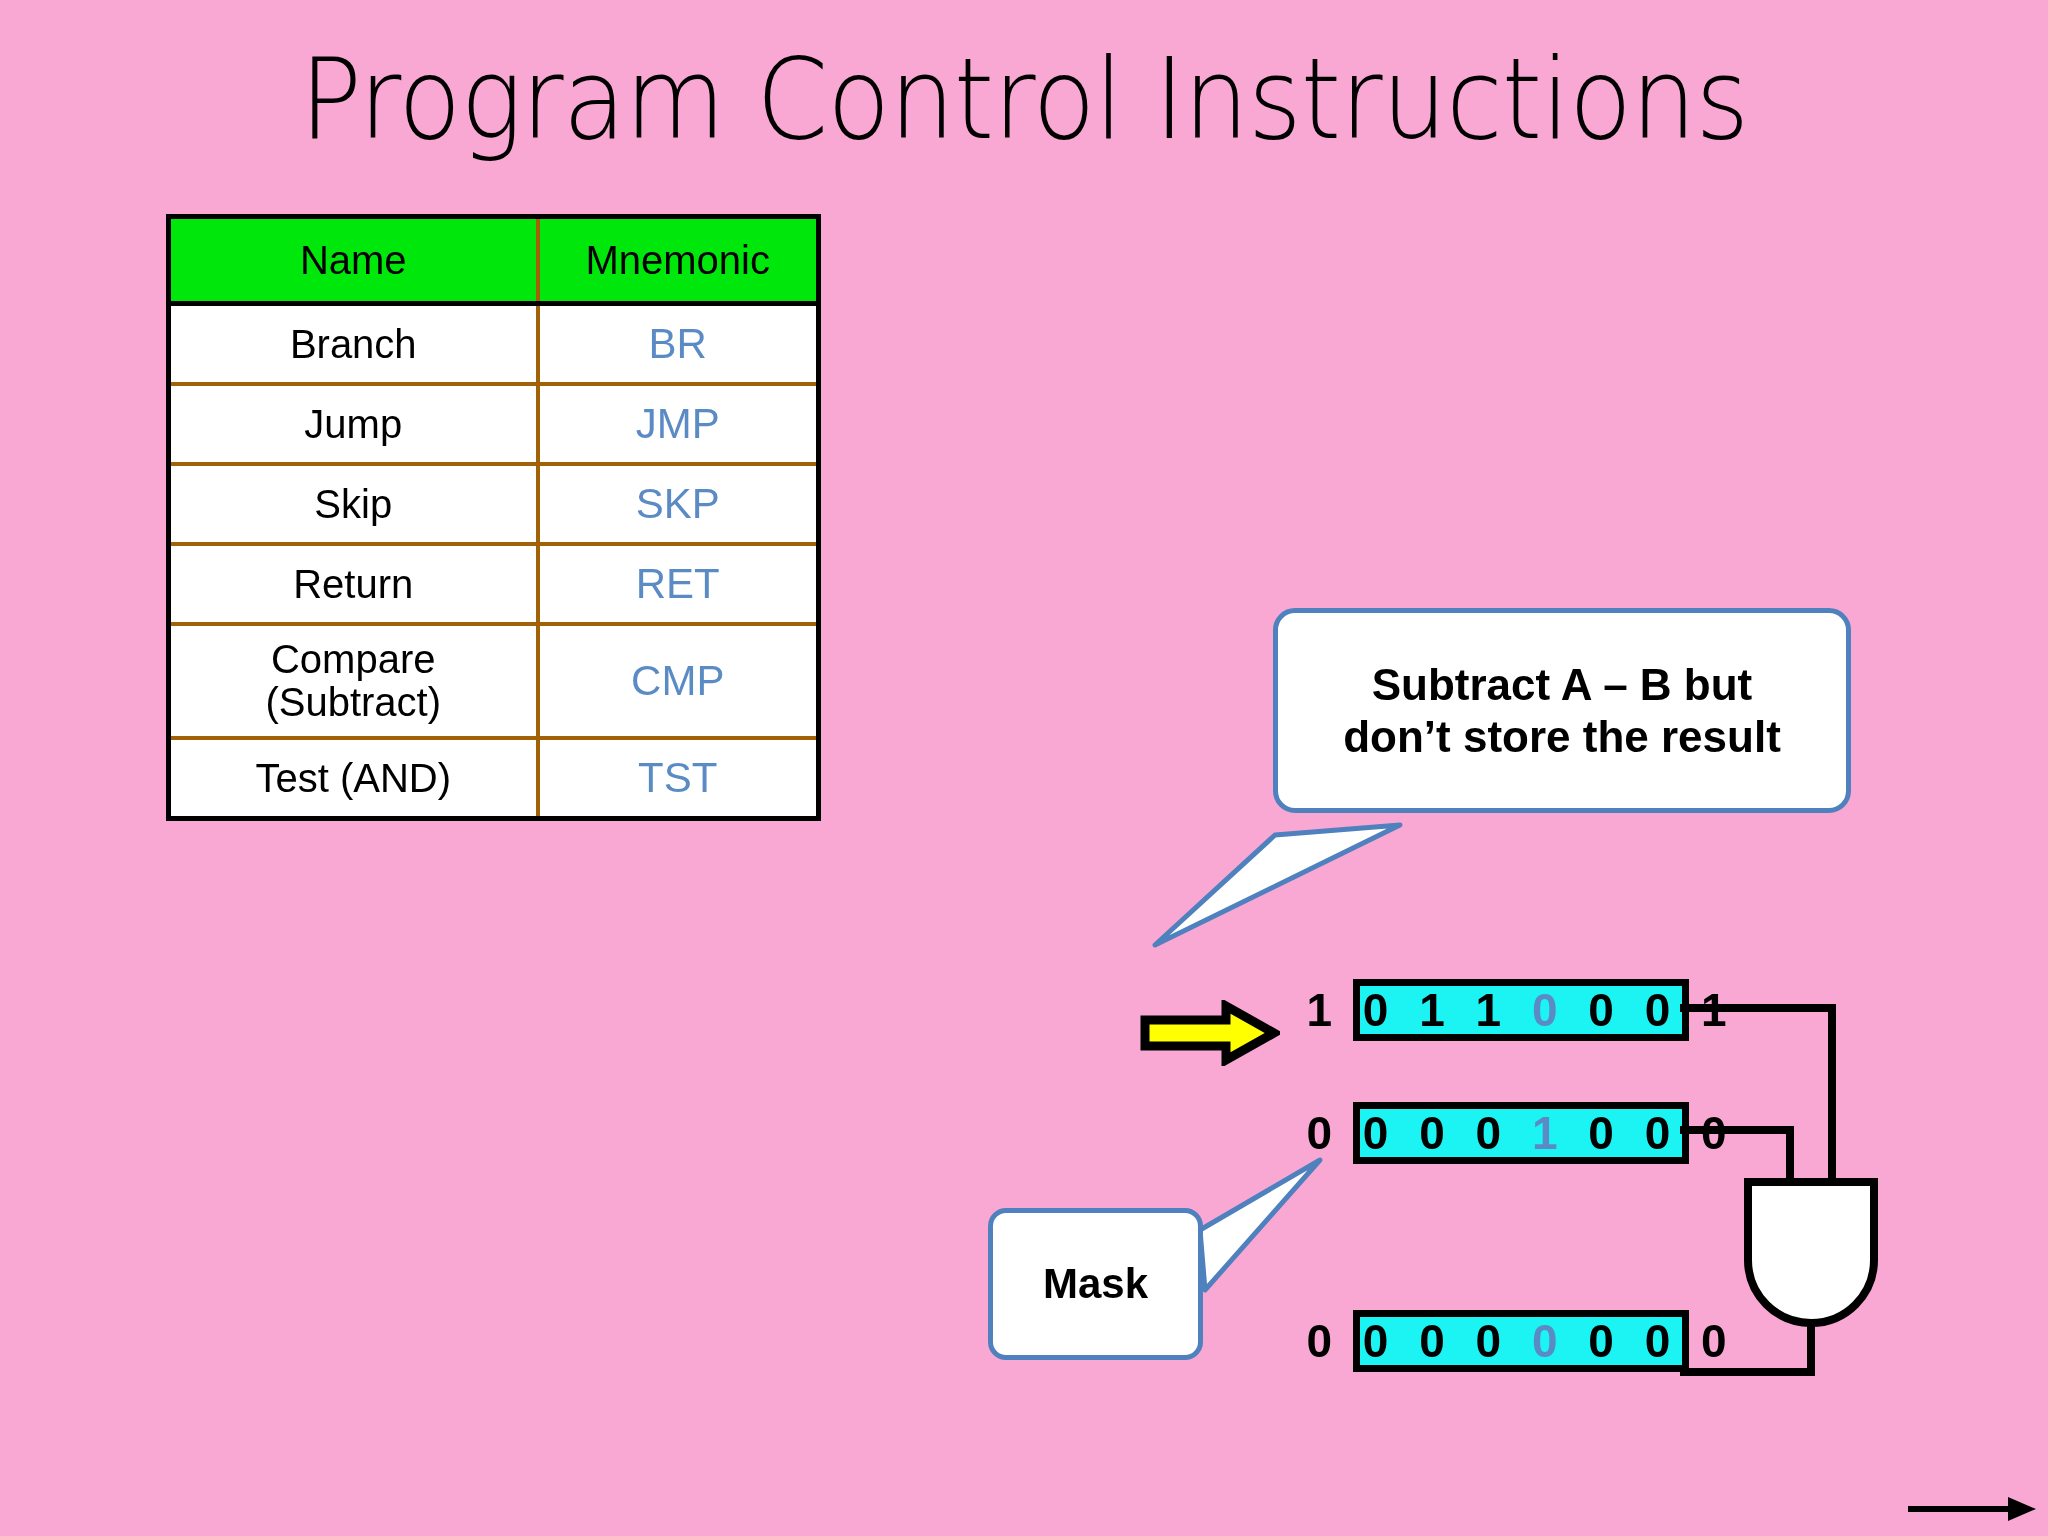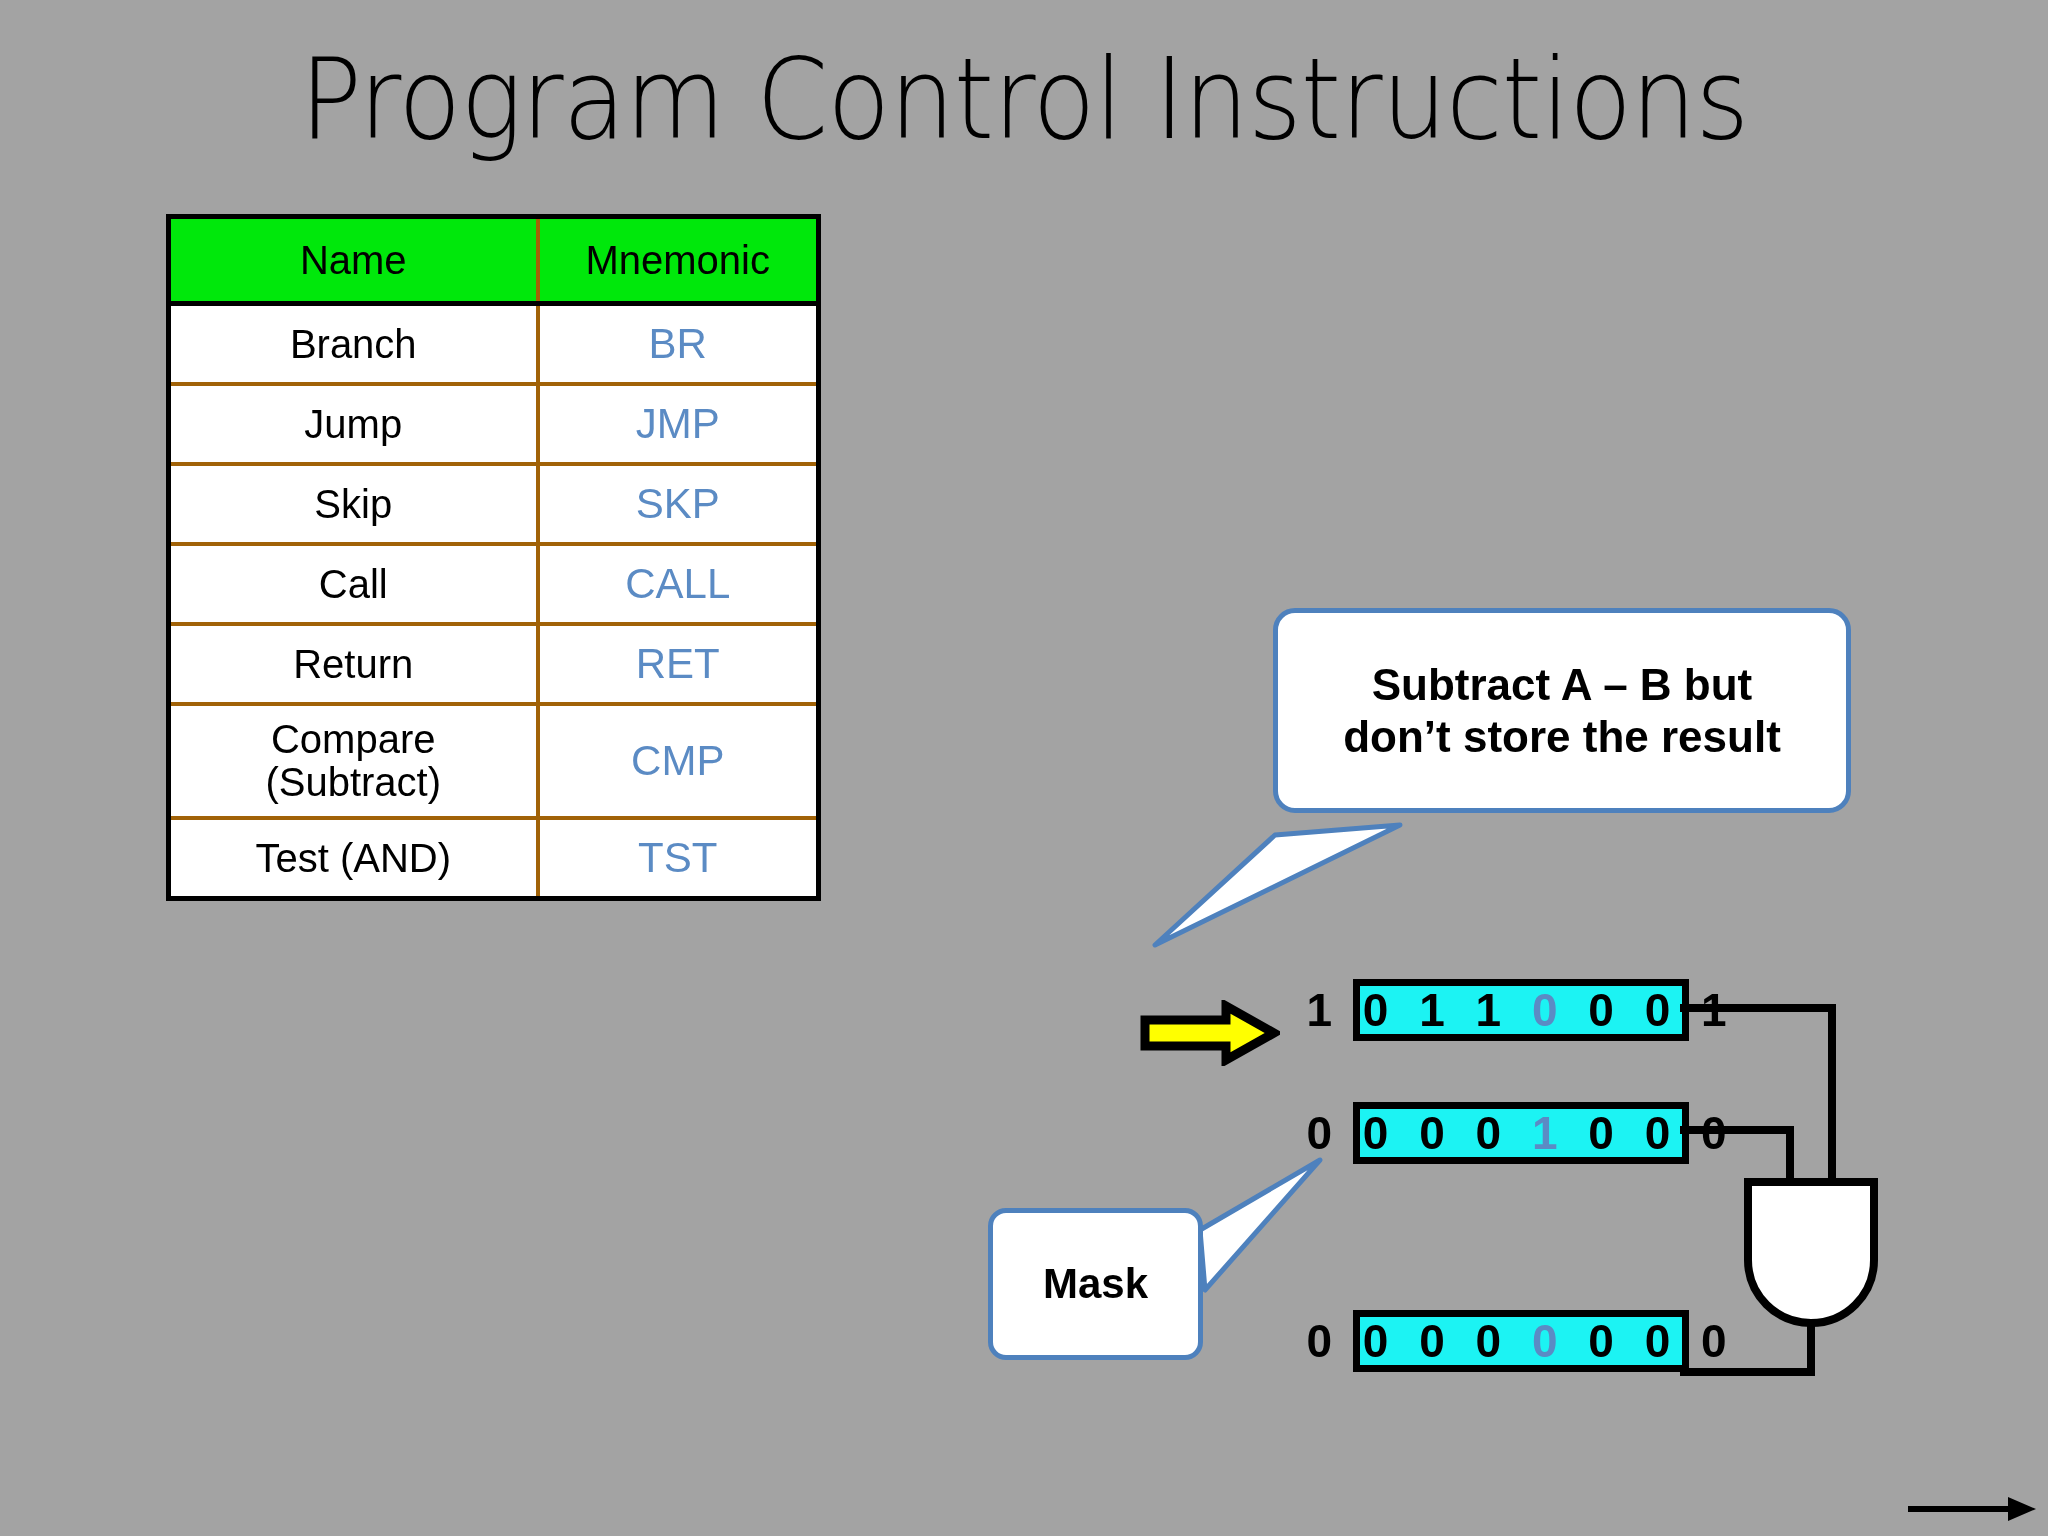--- a/index.html
+++ b/index.html
@@ -7,21 +7,21 @@
     padding: 0;
     background: #ffffff;
   }
   body {
     font-family: "Liberation Sans", sans-serif;
   }
   #slide {
     position: relative;
     width: 2048px;
     height: 1536px;
-    background: #a3a3a3;
+    background: #f9a8d4;
     overflow: hidden;
   }
 
   
   #slide-title {
     position: absolute;
     left: 0;
     top: 38px;
     width: 2048px;
     text-align: center;
@@ -188,24 +188,20 @@
       </tr>
       <tr>
         <td>Jump</td>
         <td class="mnem">JMP</td>
       </tr>
       <tr>
         <td>Skip</td>
         <td class="mnem">SKP</td>
       </tr>
       <tr>
-        <td>Call</td>
-        <td class="mnem">CALL</td>
-      </tr>
-      <tr>
         <td>Return</td>
         <td class="mnem">RET</td>
       </tr>
       <tr>
         <td class="name-two-line"><span>Compare</span><br><span>(Subtract)</span></td>
         <td class="mnem">CMP</td>
       </tr>
       <tr>
         <td>Test (AND)</td>
         <td class="mnem">TST</td>

